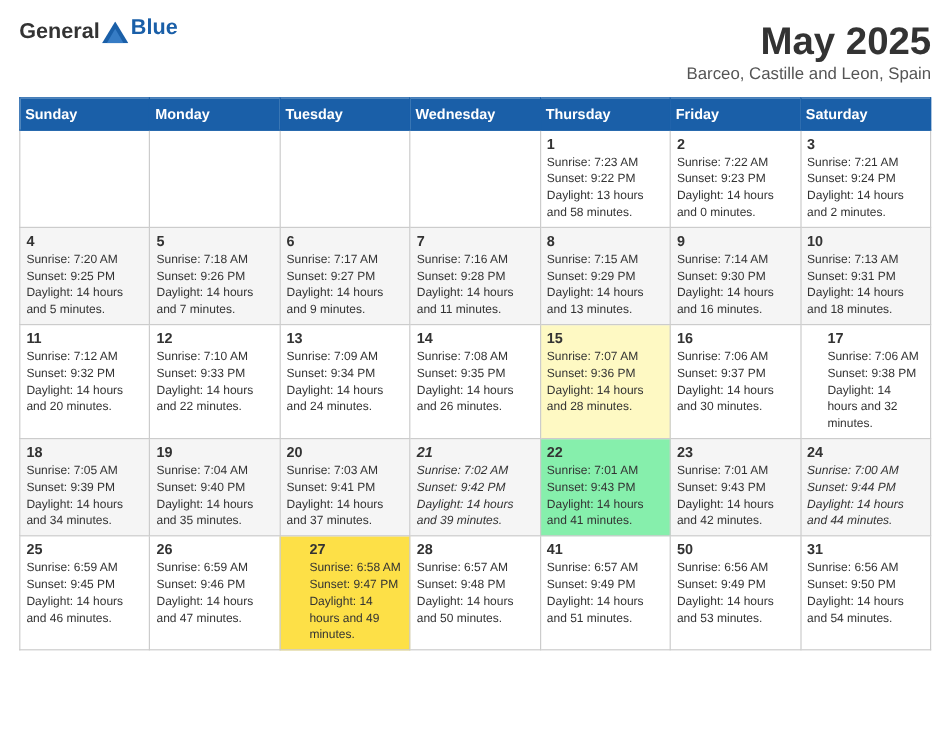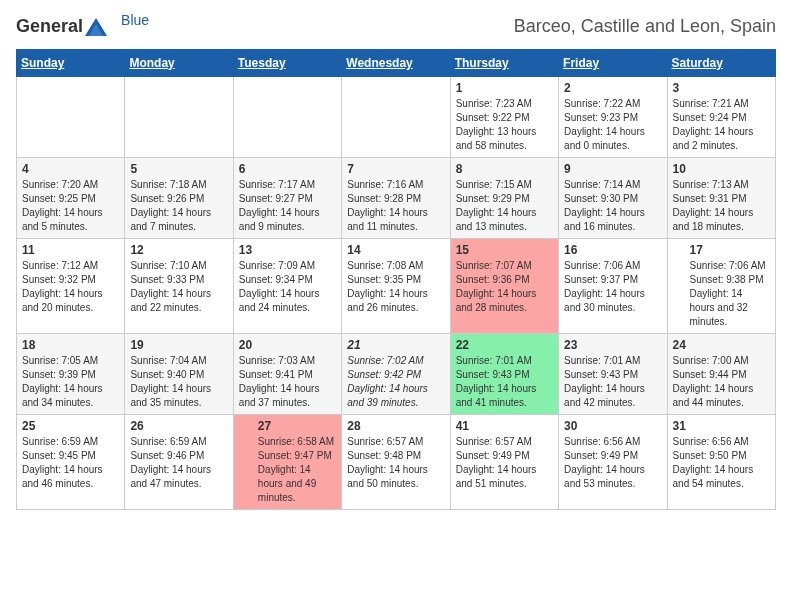--- a/index.html
+++ b/index.html
@@ -22,36 +22,35 @@
     }
     .title-block {
       text-align: right;
     }
     .month-year {
       font-size: 32px;
       font-weight: bold;
       color: #333;
     }
     .location {
-      font-size: 18px;
+      font-size: 14px;
       color: #555;
     }
     .calendar {
       width: 100%;
       border-collapse: collapse;
       font-size: 11px;
     }
     .calendar th {
       background-color: #1a5fa8;
       color: #fff;
       padding: 6px 4px;
       text-align: left;
       font-size: 12px;
       border: 1px solid #1a5fa8;
-      text-decoration: underline;
     }
     .calendar td {
       border: 1px solid #ccc;
       vertical-align: top;
       padding: 4px 5px;
       width: calc(100% / 7);
       min-height: 80px;
       background: #fff;
     }
     .calendar tr:nth-child(even) td {
@@ -81,24 +80,25 @@
 <div class="header">
   <div class="logo">
     <div style="display:flex; flex-direction:row; align-items:flex-start;">
       <div style="display:flex; align-items:center;">
         <span style="font-size:18px; font-weight:bold; color:#333;">General</span>
         <svg width="22" height="18" viewBox="0 0 22 18" style="margin-left:2px;">
           <polygon points="0,18 11,0 22,18" fill="#1a5fa8"></polygon>
           <polygon points="4,18 11,6 18,18" fill="#4a90d9" opacity="0.6"></polygon>
         </svg>
       </div>
-      <span style="font-size:14px; font-weight:normal; color:#1a5fa8; margin-top:-4px; margin-left:14px;">Blue</span>
+      <span style="font-size:18px; font-weight:bold; color:#1a5fa8; margin-top:-4px; margin-left:2px;">Blue</span>
     </div>
   </div>
   <div class="title-block">
+    <div class="month-year">May 2025</div>
     <div class="location">Barceo, Castille and Leon, Spain</div>
   </div>
 </div>
 
 <table class="calendar">
   <thead>
     <tr>
     <th>Sunday</th>
         <th>Monday</th>
         <th>Tuesday</th>
@@ -195,21 +195,21 @@
           <div class="day-info" style="white-space: pre-line;">Sunrise: 7:09 AM
 Sunset: 9:34 PM
 Daylight: 14 hours and 24 minutes.</div>
         </td>
         <td style="background: rgb(255, 255, 255);">
           <div class="day-number">14</div>
           <div class="day-info" style="white-space: pre-line;">Sunrise: 7:08 AM
 Sunset: 9:35 PM
 Daylight: 14 hours and 26 minutes.</div>
         </td>
-        <td style="background: #fca5a5;">
+        <td style="background: #fef9c3;">
           <div class="day-number">15</div>
           <div class="day-info" style="white-space: pre-line;">Sunrise: 7:07 AM
 Sunset: 9:36 PM
 Daylight: 14 hours and 28 minutes.</div>
         </td>
         <td style="background: rgb(255, 255, 255);">
           <div class="day-number">16</div>
           <div class="day-info" style="white-space: pre-line;">Sunrise: 7:06 AM
 Sunset: 9:37 PM
 Daylight: 14 hours and 30 minutes.</div>
@@ -253,58 +253,58 @@
 Daylight: 14 hours and 41 minutes.</div>
         </td>
         <td style="background: rgb(245, 245, 245);">
           <div class="day-number">23</div>
           <div class="day-info" style="white-space: pre-line;">Sunrise: 7:01 AM
 Sunset: 9:43 PM
 Daylight: 14 hours and 42 minutes.</div>
         </td>
         <td style="background: rgb(245, 245, 245);">
           <div class="day-number">24</div>
-          <div class="day-info" style="white-space: pre-line;">Sunrise: 7:00 AM
+          <div class="day-info" style="white-space: pre-line; font-style: italic;">Sunrise: 7:00 AM
 Sunset: 9:44 PM
 Daylight: 14 hours and 44 minutes.</div>
         </td>
       </tr>
       <tr>
         <td style="background: rgb(255, 255, 255);">
           <div class="day-number">25</div>
           <div class="day-info" style="white-space: pre-line;">Sunrise: 6:59 AM
 Sunset: 9:45 PM
 Daylight: 14 hours and 46 minutes.</div>
         </td>
         <td style="background: rgb(255, 255, 255);">
           <div class="day-number">26</div>
           <div class="day-info" style="white-space: pre-line;">Sunrise: 6:59 AM
 Sunset: 9:46 PM
 Daylight: 14 hours and 47 minutes.</div>
         </td>
-        <td style="background: #fca5a5; padding-left: 24px;">
+        <td style="background: #fde047; padding-left: 24px;">
           <div class="day-number">27</div>
           <div class="day-info" style="white-space: pre-line;">Sunrise: 6:58 AM
 Sunset: 9:47 PM
 Daylight: 14 hours and 49 minutes.</div>
         </td>
         <td style="background: rgb(255, 255, 255);">
           <div class="day-number">28</div>
           <div class="day-info" style="white-space: pre-line;">Sunrise: 6:57 AM
 Sunset: 9:48 PM
 Daylight: 14 hours and 50 minutes.</div>
         </td>
         <td style="background: rgb(255, 255, 255);">
           <div class="day-number">41</div>
           <div class="day-info" style="white-space: pre-line;">Sunrise: 6:57 AM
 Sunset: 9:49 PM
 Daylight: 14 hours and 51 minutes.</div>
         </td>
         <td style="background: rgb(255, 255, 255);">
-          <div class="day-number">30</div>
+          <div class="day-number">50</div>
           <div class="day-info" style="white-space: pre-line;">Sunrise: 6:56 AM
 Sunset: 9:49 PM
 Daylight: 14 hours and 53 minutes.</div>
         </td>
         <td style="background: rgb(255, 255, 255);">
           <div class="day-number">31</div>
           <div class="day-info" style="white-space: pre-line;">Sunrise: 6:56 AM
 Sunset: 9:50 PM
 Daylight: 14 hours and 54 minutes.</div>
         </td>

